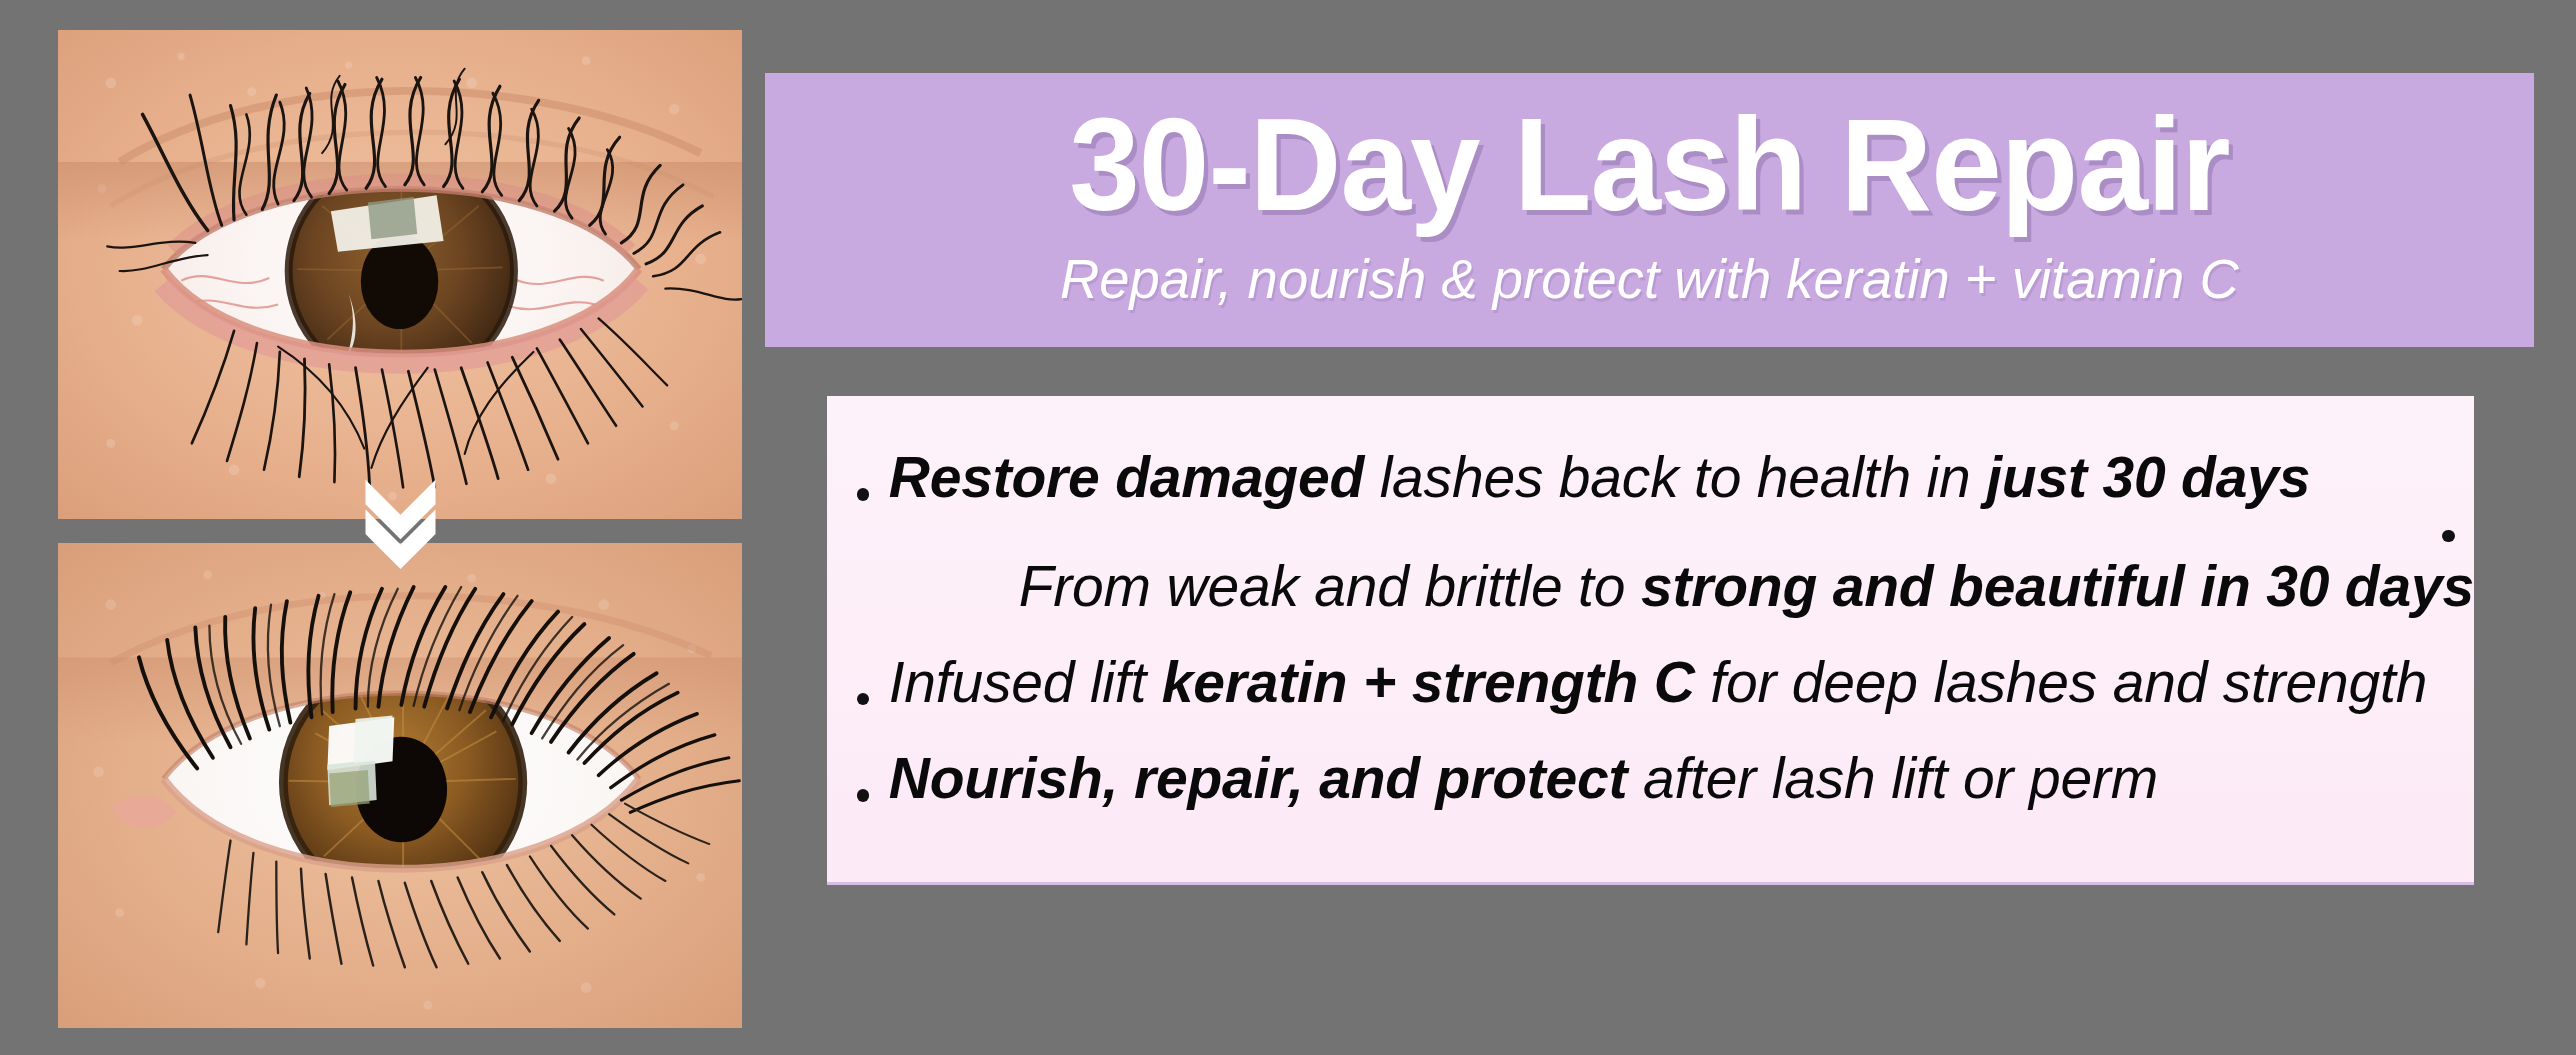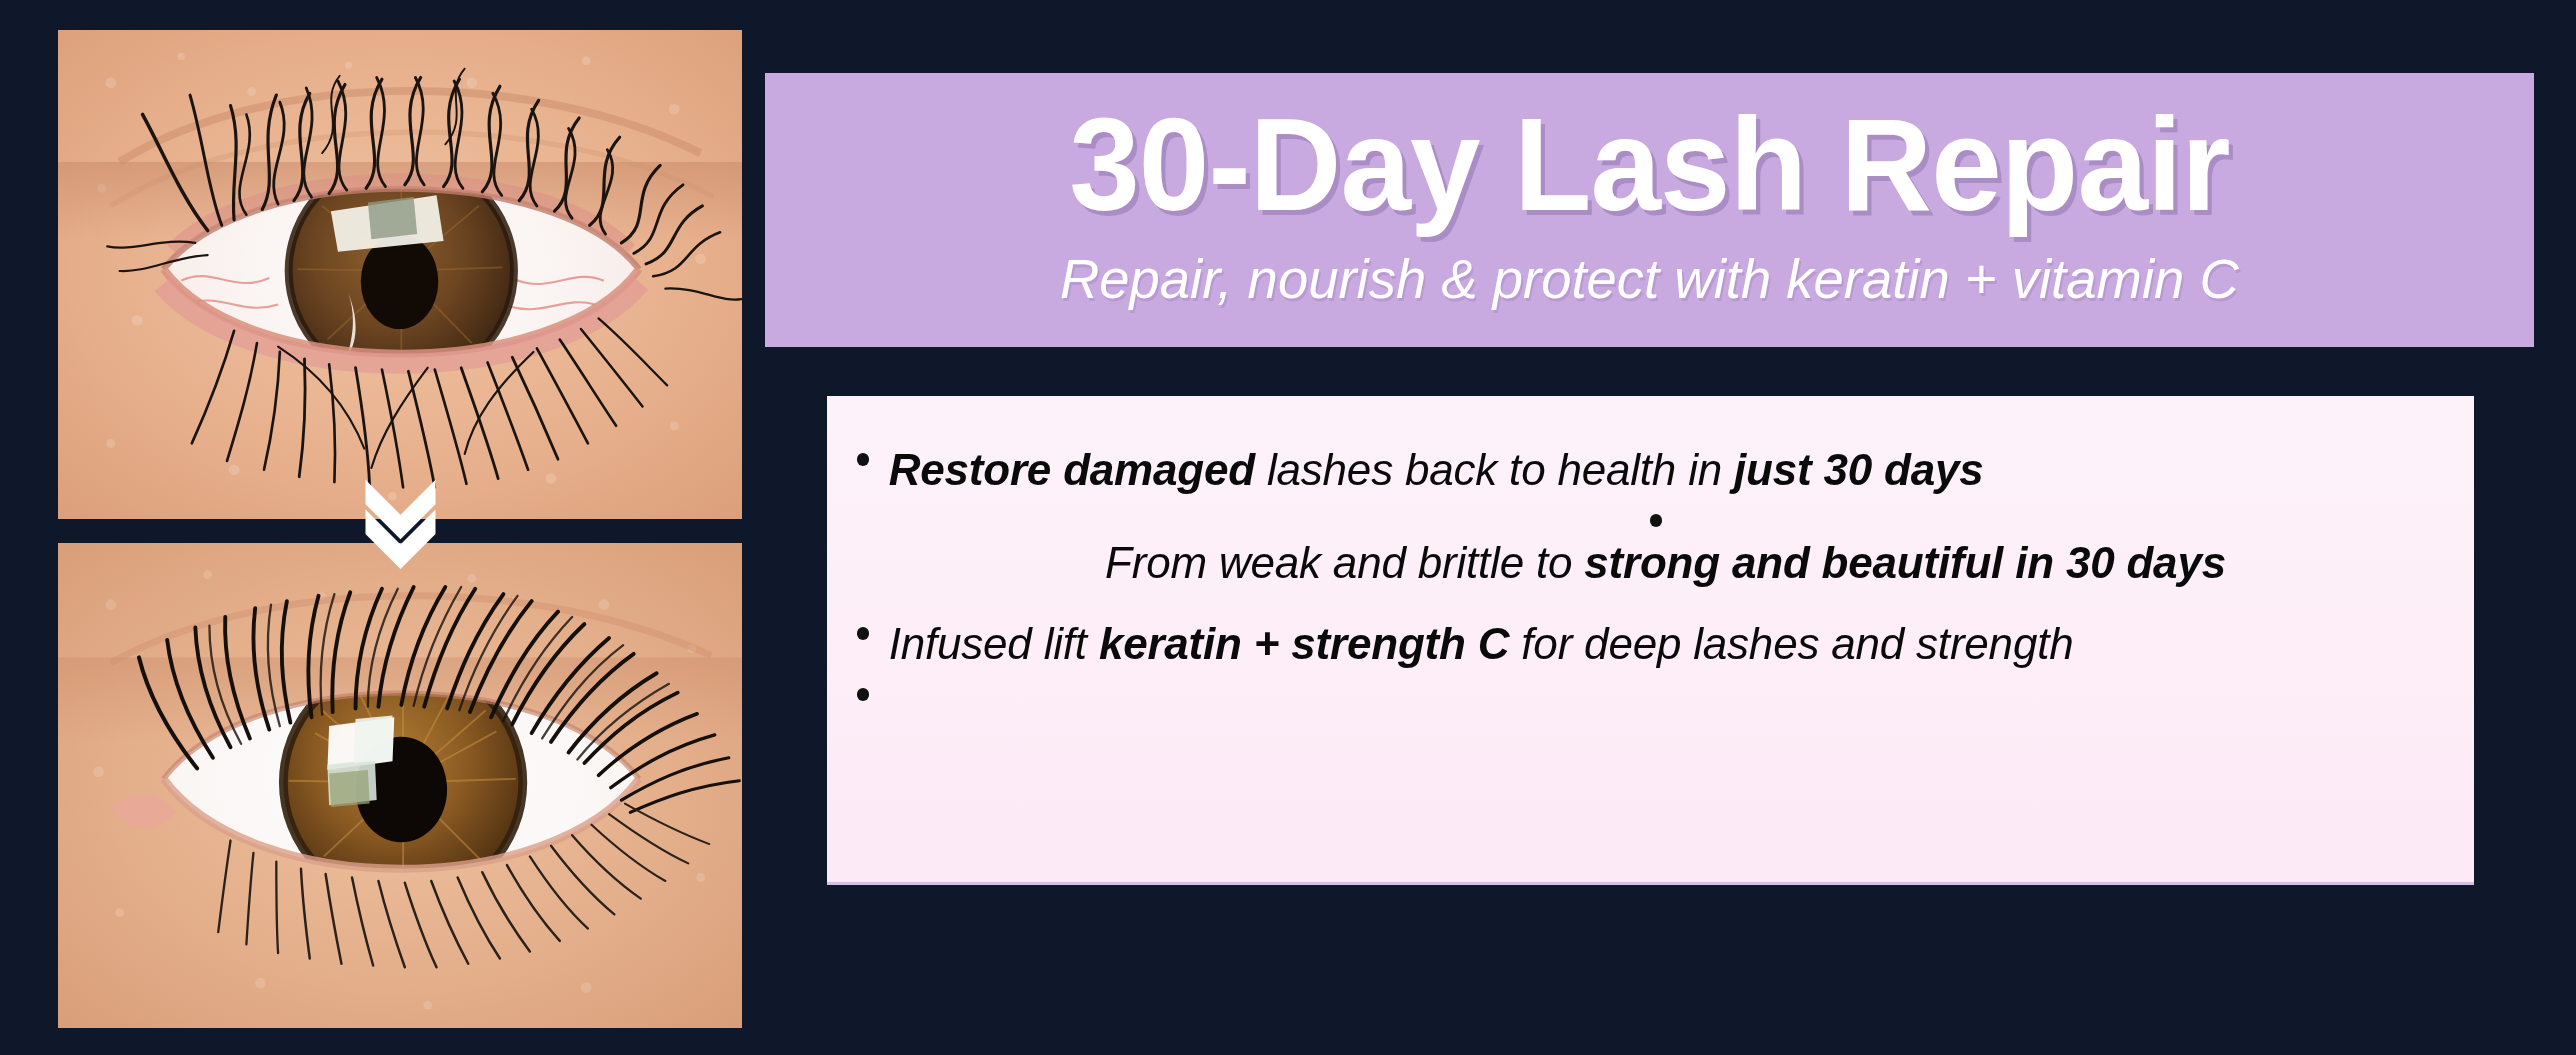--- a/index.html
+++ b/index.html
@@ -80,24 +80,24 @@
     position:absolute;
     left:827px; top:396px;
     width:1647px; height:489px;
     background:linear-gradient(180deg,#fdf2fa 0%,#fdeef8 55%,#fceaf6 100%);
     border-bottom:3.5px solid #d9bde8;
     padding:48px 0 0 0;
   }
   #benefits-list { list-style:none; }
   .benefit-item {
     display:flex;
-    align-items:center;
+    align-items:flex-end;
     padding-left:30px;
     margin-bottom:29px;
-    font-size:44px;
+    font-size:57px;
     line-height:1.18;
     color:#0a0a0a;
     font-style:italic;
     white-space:nowrap;
   }
   .benefit-item:last-child { margin-bottom:0; }
   .bullet-dot {
     flex:0 0 auto;
     width:12.3px; height:12.3px;
     border-radius:50%;
@@ -108,21 +108,21 @@
   }
   .benefit-text b { font-weight:bold; }
   .benefit-text {
     font-style:italic;
     letter-spacing:-0.2px;
   }
 </style>
 </head>
 <body style="background: rgb(253, 228, 244);">
 
-<div id="root" style="background: #0f172a;">
+<div id="root" style="background: #737373;">
 
   <div class="photo" id="photo-before">
     <svg viewBox="0 0 777 556" preserveAspectRatio="none" aria-hidden="true">
       <defs>
         <radialGradient id="skinB" cx="50%" cy="48%" r="78%">
           <stop offset="0%" stop-color="#f0c3a2"></stop>
           <stop offset="55%" stop-color="#e7b08d"></stop>
           <stop offset="100%" stop-color="#d99b77"></stop>
         </radialGradient>
         <radialGradient id="irisB" cx="44%" cy="42%" r="62%">
@@ -428,18 +428,19 @@
       <li class="benefit-item" style="color: rgb(10, 10, 10); flex-direction: column;">
         <span class="bullet-dot" style="background: rgb(17, 17, 17);"></span>
         <span class="benefit-text"><span>From weak and brittle to </span><b>strong and beautiful in 30 days</b></span>
       </li>
       <li class="benefit-item" style="color: rgb(10, 10, 10);">
         <span class="bullet-dot" style="background: rgb(17, 17, 17);"></span>
         <span class="benefit-text"><span>Infused lift </span><b>keratin + strength C</b><span> for deep lashes and strength</span></span>
       </li>
       <li class="benefit-item" style="color: rgb(10, 10, 10);">
         <span class="bullet-dot" style="background: rgb(17, 17, 17);"></span>
+        <span class="benefit-text"><b>Nourish, repair, and protect</b><span> after lash lift or perm</span></span>
       </li>
     </ul>
   </div>
 
 </div>
 
 
 </body></html>

